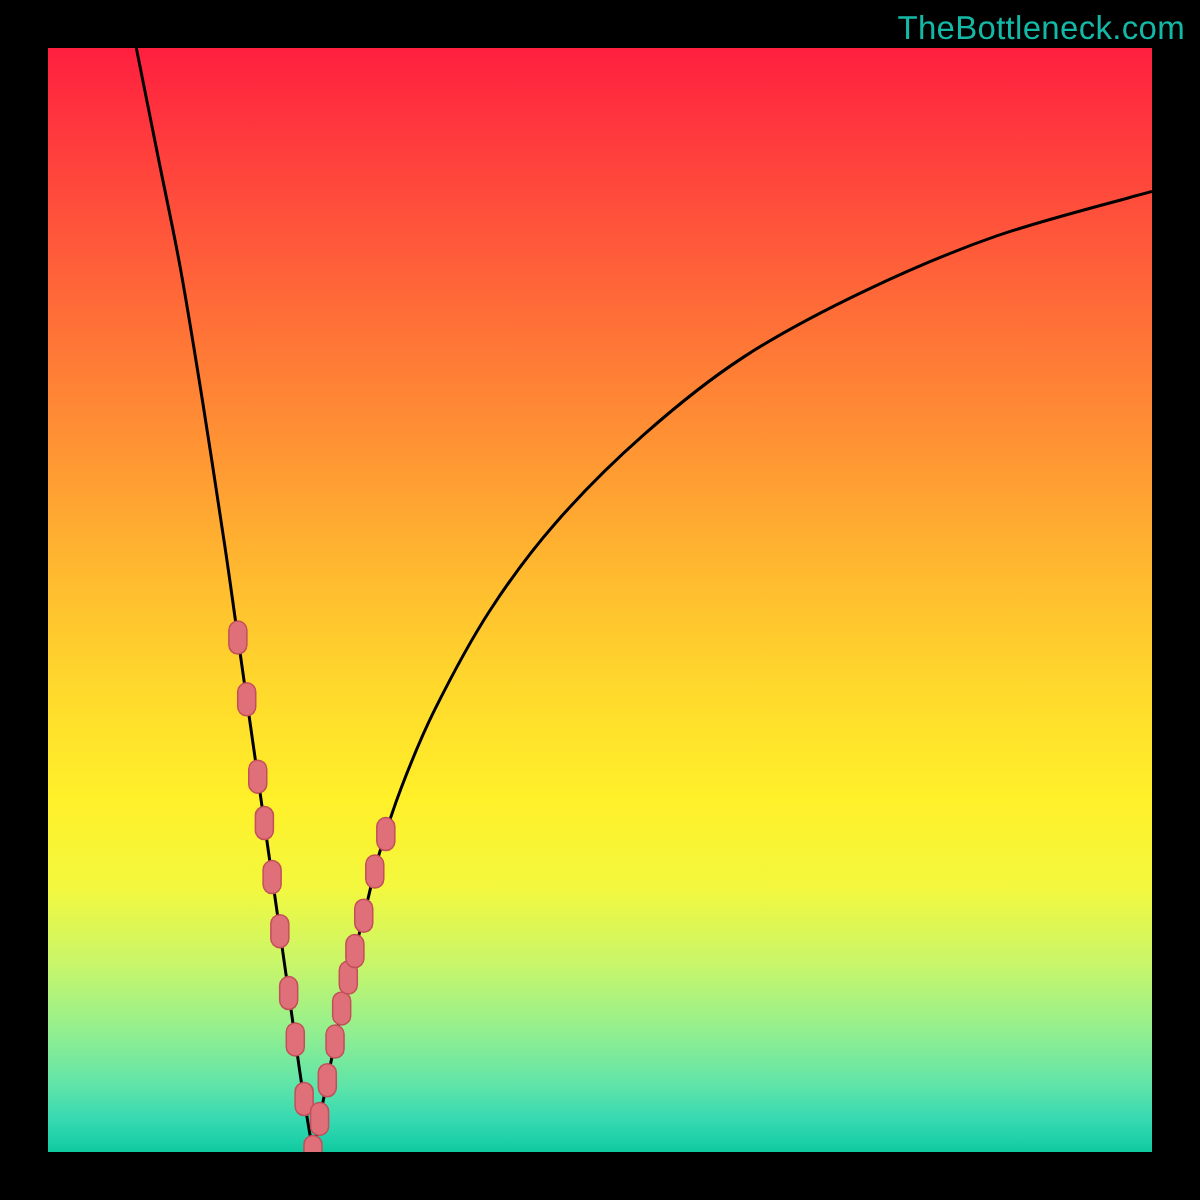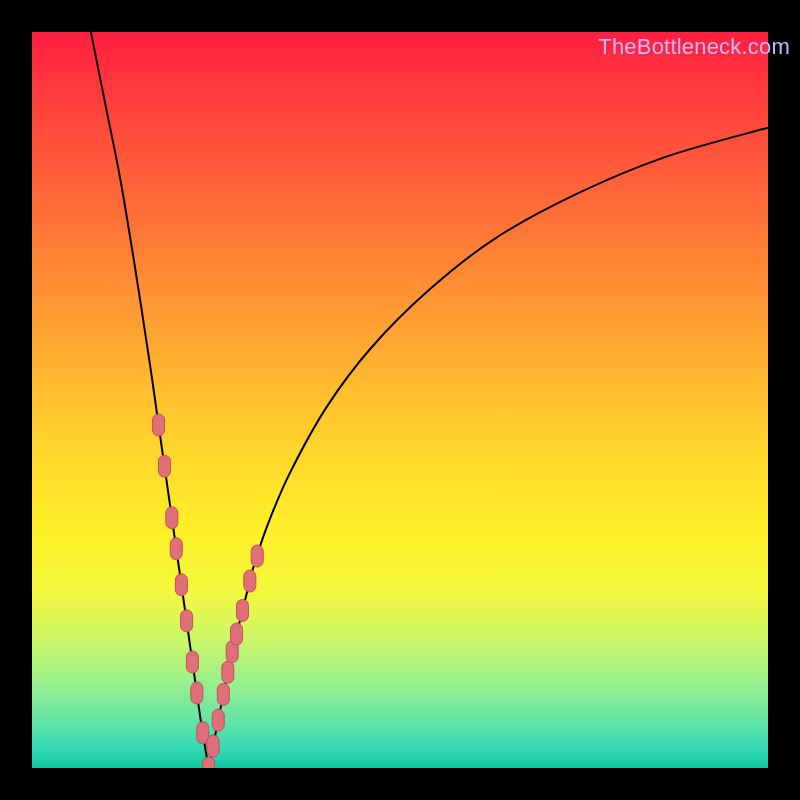--- a/index.html
+++ b/index.html
@@ -56,26 +56,25 @@
   }
   .marker {
     fill: #df6f78;
     stroke: #c24f5a;
     stroke-width: 1;
   }
   .watermark {
     position: absolute;
     top: 6px;
     right: 10px;
-    color: #c4b5fd;
+    color: #14b8a6;
     font-size: 22px;
     font-weight: 500;
     letter-spacing: 0.2px;
     user-select: none;
-    margin-top: 28px;
   }
 </style>
 </head>
 <body>
 
 <div class="frame">
   <div class="plot-area">
     <svg class="curves" viewBox="0 0 736 736">
       <path id="series-0" class="series-line" d="M 58.88 0 C 61.333333333333336 12.26666666666667, 68.69333333333334 49.066666666666706, 73.60000000000001 73.60000000000002 C 78.50666666666667 98.13333333333334, 83.41333333333333 120.21333333333328, 88.32 147.19999999999993 C 93.22666666666666 174.18666666666658, 98.13333333333334 204.8533333333333, 103.04 235.51999999999998 C 107.94666666666667 266.18666666666667, 114.08000000000001 306.66666666666663, 117.76 331.2 C 121.44 355.73333333333335, 122.66666666666667 365.5466666666667, 125.12 382.72 C 127.57333333333334 399.8933333333334, 130.02666666666664 417.06666666666666, 132.48 434.24 C 134.93333333333334 451.41333333333336, 137.38666666666666 468.58666666666664, 139.84 485.76 C 142.29333333333335 502.93333333333334, 144.74666666666667 520.1066666666667, 147.20000000000002 537.28 C 149.65333333333336 554.4533333333333, 152.10666666666668 571.6266666666667, 154.56 588.8 C 157.01333333333332 605.9733333333332, 159.46666666666664 623.1466666666665, 161.92 640.3199999999999 C 164.37333333333333 657.4933333333333, 166.82666666666665 675.8933333333333, 169.28 691.84 C 171.73333333333335 707.7866666666667, 175.41333333333333 728.64, 176.64 736"></path>
       <path id="series-1" class="series-line" d="M 176.64 736 C 177.86666666666665 729.8666666666667, 181.54666666666665 711.4666666666667, 184 699.2 C 186.45333333333335 686.9333333333334, 188.90666666666667 674.6666666666666, 191.36 662.4 C 193.81333333333336 650.1333333333333, 196.2666666666667 636.64, 198.72000000000003 625.6 C 201.17333333333335 614.5600000000001, 203.6266666666667 605.9733333333334, 206.08 596.16 C 208.53333333333333 586.3466666666666, 210.98666666666668 576.5333333333333, 213.44 566.72 C 215.89333333333332 556.9066666666668, 217.11999999999998 549.5466666666666, 220.79999999999998 537.28 C 224.48 525.0133333333333, 229.38666666666668 509.06666666666666, 235.52 493.12 C 241.65333333333334 477.17333333333335, 247.78666666666663 461.22666666666663, 257.59999999999997 441.59999999999997 C 267.4133333333333 421.9733333333333, 280.9066666666667 396.21333333333337, 294.40000000000003 375.36 C 307.8933333333334 354.50666666666666, 321.38666666666666 336.1066666666667, 338.56 316.48 C 355.73333333333335 296.85333333333335, 376.5866666666667 275.99999999999994, 397.44000000000005 257.59999999999997 C 418.2933333333334 239.19999999999996, 439.1466666666667 222.0266666666667, 463.68 206.08000000000004 C 488.2133333333333 190.13333333333338, 516.4266666666666 175.4133333333333, 544.64 161.91999999999996 C 572.8533333333334 148.42666666666662, 601.0666666666667 136.16, 632.96 125.12 C 664.8533333333334 114.08, 718.8266666666667 100.58666666666663, 736 95.67999999999995"></path>

